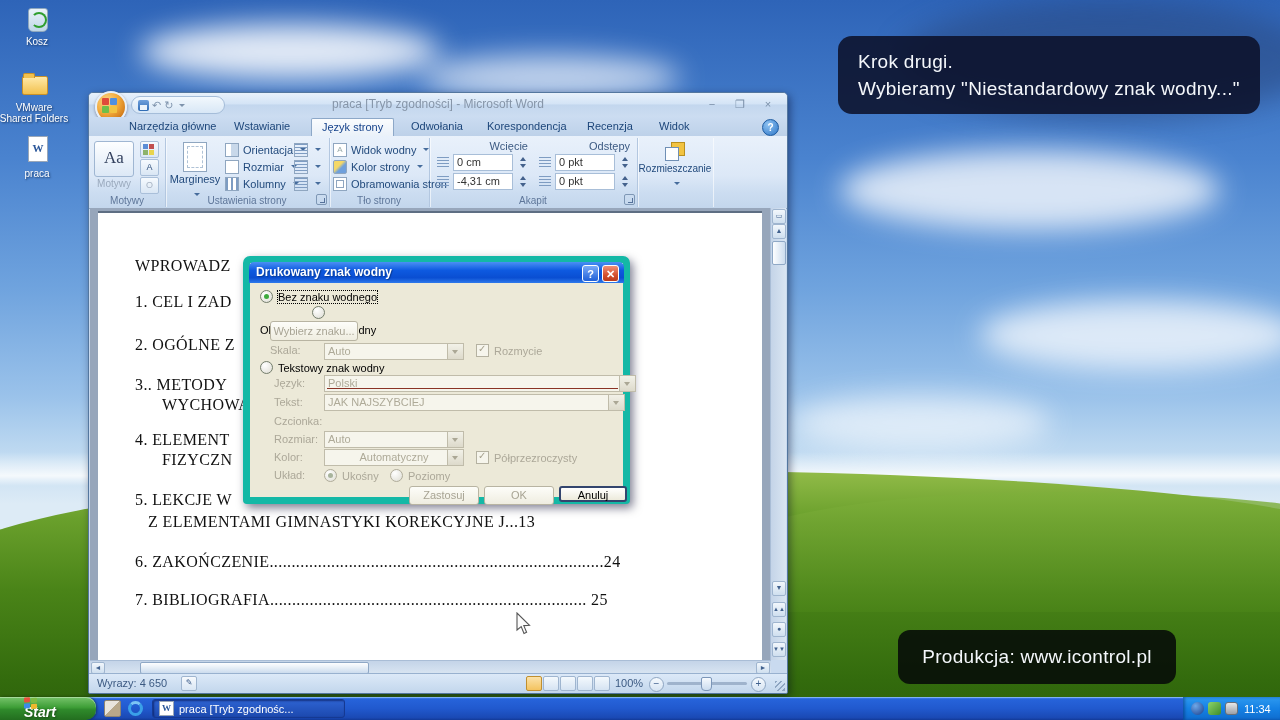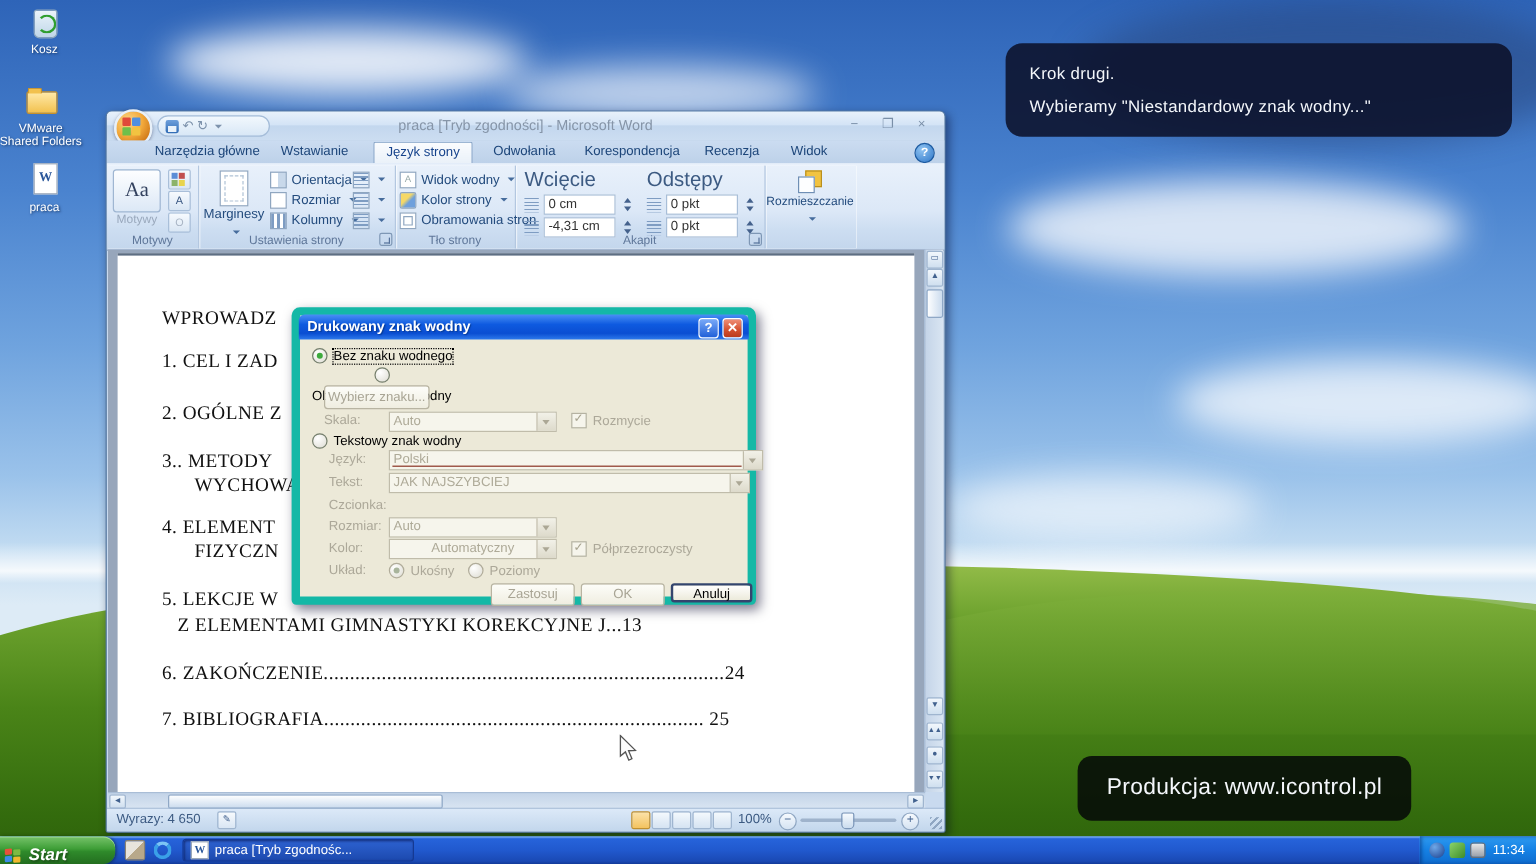--- a/index.html
+++ b/index.html
@@ -19,21 +19,21 @@
   .dicon .ic{width:32px;height:32px;margin:0 auto 2px;position:relative;}
   .dicon .lbl{color:#fff;font-size:10px;text-shadow:1px 1px 2px #1a3a6a;line-height:11px;}
   .bin-body{position:absolute;left:7px;top:6px;width:18px;height:22px;background:linear-gradient(180deg,#EAF3FA,#BFD6E8);border:1px solid #8FA8BE;border-radius:3px 3px 5px 5px;}
   .bin-arrow{position:absolute;left:10px;top:10px;width:12px;height:12px;border:2px solid #2F9E2F;border-radius:50%;border-left-color:transparent;}
   .fold{position:absolute;left:4px;top:8px;width:24px;height:17px;background:linear-gradient(180deg,#FFE9A8,#F2C14E);border:1px solid #C9922A;border-radius:2px;}
   .fold:before{content:"";position:absolute;left:0;top:-4px;width:10px;height:4px;background:#F2C14E;border:1px solid #C9922A;border-bottom:none;border-radius:2px 2px 0 0;}
   .docpage{position:absolute;left:7px;top:2px;width:18px;height:24px;background:#fff;border:1px solid #9AA7B8;}
   .docpage span{position:absolute;left:0;right:0;top:5px;text-align:center;font-size:11px;font-weight:bold;color:#2B579A;font-family:"Liberation Serif",serif;}
   
   .cap{position:absolute;background:rgba(10,14,38,.85);border-radius:14px;color:#F4F7FB;
-    font-size:14px;line-height:27px;padding:12px 20px;letter-spacing:.3px;}
+    font-size:19px;line-height:27px;padding:12px 20px;letter-spacing:.3px;}
   .cap.small{border-radius:12px;font-size:19px;line-height:30px;background:rgba(6,10,8,.88);}
   
   .word{position:absolute;left:88px;top:92px;width:698px;height:600px;background:#C9DAEF;
     border:1px solid #54779F;border-radius:5px 5px 2px 2px;box-shadow:2px 3px 8px rgba(0,0,30,.45);}
   .titlebar{position:absolute;left:0;right:0;top:0;height:24px;border-radius:4px 4px 0 0;
     background:linear-gradient(180deg,#E8F1FB 0%,#D4E4F6 45%,#C3D7EE 50%,#CCDDF1 100%);border-bottom:1px solid #ABC2DD;}
   .orb{position:absolute;left:6px;top:-2px;width:28px;height:28px;border-radius:50%;
     background:radial-gradient(circle at 35% 30%,#FBD98B,#F2A93B 45%,#C96F12 85%);border:2px solid #E8F0F8;box-shadow:0 1px 3px rgba(0,0,40,.4);}
   .orb .sq{position:absolute;width:7px;height:7px;border-radius:1px;}
   .qat{position:absolute;left:42px;top:3px;height:18px;width:94px;border:1px solid #A5BDD9;border-radius:9px;
@@ -66,21 +66,21 @@
   .sw{position:absolute;width:5px;height:5px;}
   .pageic{width:22px;height:28px;background:#fff;border:1px solid #8FA6C0;margin:4px auto 1px;position:relative;}
   .pageic:before{content:"";position:absolute;inset:3px;border:1px dashed #AFC2D6;}
   .srow{height:17px;display:flex;align-items:center;gap:4px;font-size:11px;color:#234B7D;white-space:nowrap;}
   .mic{width:12px;height:12px;position:relative;flex:0 0 auto;}
   .lines{background:repeating-linear-gradient(180deg,#7E9CC2 0 1px,transparent 1px 3px);}
   .spinfield{width:52px;height:15px;background:#fff;border:1px solid #A8BED8;font-size:11px;color:#333;line-height:15px;padding:0 3px;}
   .spinner{width:11px;height:15px;display:flex;flex-direction:column;justify-content:space-between;padding:2px 0;box-sizing:border-box;align-items:center;}
   .spup{width:0;height:0;border-left:3px solid transparent;border-right:3px solid transparent;border-bottom:4px solid #44618C;}
   .spdn{width:0;height:0;border-left:3px solid transparent;border-right:3px solid transparent;border-top:4px solid #44618C;}
-  .hdr{font-size:17px;color:#3C5A82;margin:1px 0 2px;}
+  .hdr{font-size:11px;color:#3C5A82;margin:1px 0 2px;text-align:right;}
   
   .docarea{position:absolute;left:1px;right:1px;top:115px;height:452px;background:#97A6BB;overflow:hidden;}
   .page{position:absolute;left:8px;top:3px;width:664px;bottom:0;background:#fff;border-top:2px solid #5E6E83;}
   .dline{position:absolute;font-family:"Liberation Serif",serif;font-size:16px;color:#111;letter-spacing:.4px;white-space:nowrap;}
   
   .vscroll{position:absolute;right:1px;top:115px;width:15px;height:452px;background:linear-gradient(90deg,#C4D4E8,#D9E5F2);border-left:1px solid #A9BDD6;}
   .sbtn{position:absolute;left:1px;width:12px;height:13px;background:linear-gradient(180deg,#F2F7FC,#CFDFEF);border:1px solid #9FB5CF;border-radius:2px;
     font-size:7px;color:#41618E;text-align:center;line-height:12px;}
   .vthumb{position:absolute;left:1px;top:33px;width:12px;height:22px;background:linear-gradient(90deg,#FDFEFF,#CCDCEE);border:1px solid #8FA8C6;border-radius:2px;}
   .hscroll{position:absolute;left:1px;right:16px;top:567px;height:13px;background:linear-gradient(180deg,#C4D4E8,#D9E5F2);border-top:1px solid #A9BDD6;}
@@ -118,21 +118,21 @@
   .combo .arr{position:absolute;right:0;top:0;bottom:0;width:15px;background:linear-gradient(180deg,#F2F1E8,#DDDACB);border-left:1px solid #C0BCAA;}
   .combo .arr:before{content:"";position:absolute;left:4px;top:6px;border-left:3px solid transparent;border-right:3px solid transparent;border-top:4px solid #ABA795;}
   .combo .redline{position:absolute;left:2px;right:17px;bottom:2px;height:1px;background:#8A3325;}
   .chk{width:11px;height:11px;border:1px solid #B5B2A1;background:#F6F5EC;position:relative;flex:0 0 auto;}
   .chk:before{content:"✓";position:absolute;left:1px;top:-2px;font-size:10px;color:#A6A28E;}
   
   .taskbar{position:absolute;left:0;right:0;bottom:0;height:23px;
     background:linear-gradient(180deg,#4E8DF0 0%,#2663DA 10%,#2159CE 50%,#1A49B4 90%,#123A98 100%);box-shadow:inset 0 1px 0 #7FB0F5;}
   .startbtn{position:absolute;left:0;top:0;width:96px;height:23px;border-radius:0 10px 10px 0;
     background:linear-gradient(180deg,#77C46B 0%,#3E9E37 45%,#2F8A2B 55%,#236E1F 100%);box-shadow:1px 0 3px rgba(0,20,0,.5),inset 0 1px 0 #A5DB9B;
-    display:flex;align-items:flex-end;gap:5px;padding-left:4px;box-sizing:border-box;}
+    display:flex;align-items:flex-start;gap:5px;padding-left:24px;box-sizing:border-box;flex-direction:column;}
   .startbtn .txt{color:#fff;font-weight:bold;font-style:italic;font-size:14px;text-shadow:1px 1px 2px #1D4D18;}
   .flag{width:15px;height:13px;position:relative;transform:skewY(-4deg);}
   .flag i{position:absolute;width:6px;height:5px;border-radius:1px;}
   .ql{position:absolute;left:104px;top:3px;display:flex;gap:7px;align-items:center;}
   .qlic{width:15px;height:15px;}
   .taskbtn{position:absolute;left:152px;top:2px;width:193px;height:19px;border-radius:3px;
     background:linear-gradient(180deg,#2E63D2,#1C49AE);border:1px solid #153992;box-shadow:inset 1px 1px 2px rgba(0,10,60,.55);
     display:flex;align-items:center;gap:5px;padding:0 6px;box-sizing:border-box;color:#fff;font-size:11px;white-space:nowrap;overflow:hidden;}
   .tray{position:absolute;right:0;top:0;height:23px;width:97px;background:linear-gradient(180deg,#2E9AF0 0%,#1581E4 50%,#0F6CCE 100%);
     box-shadow:inset 2px 0 3px rgba(0,20,80,.4);display:flex;align-items:center;gap:4px;padding-left:8px;box-sizing:border-box;}

